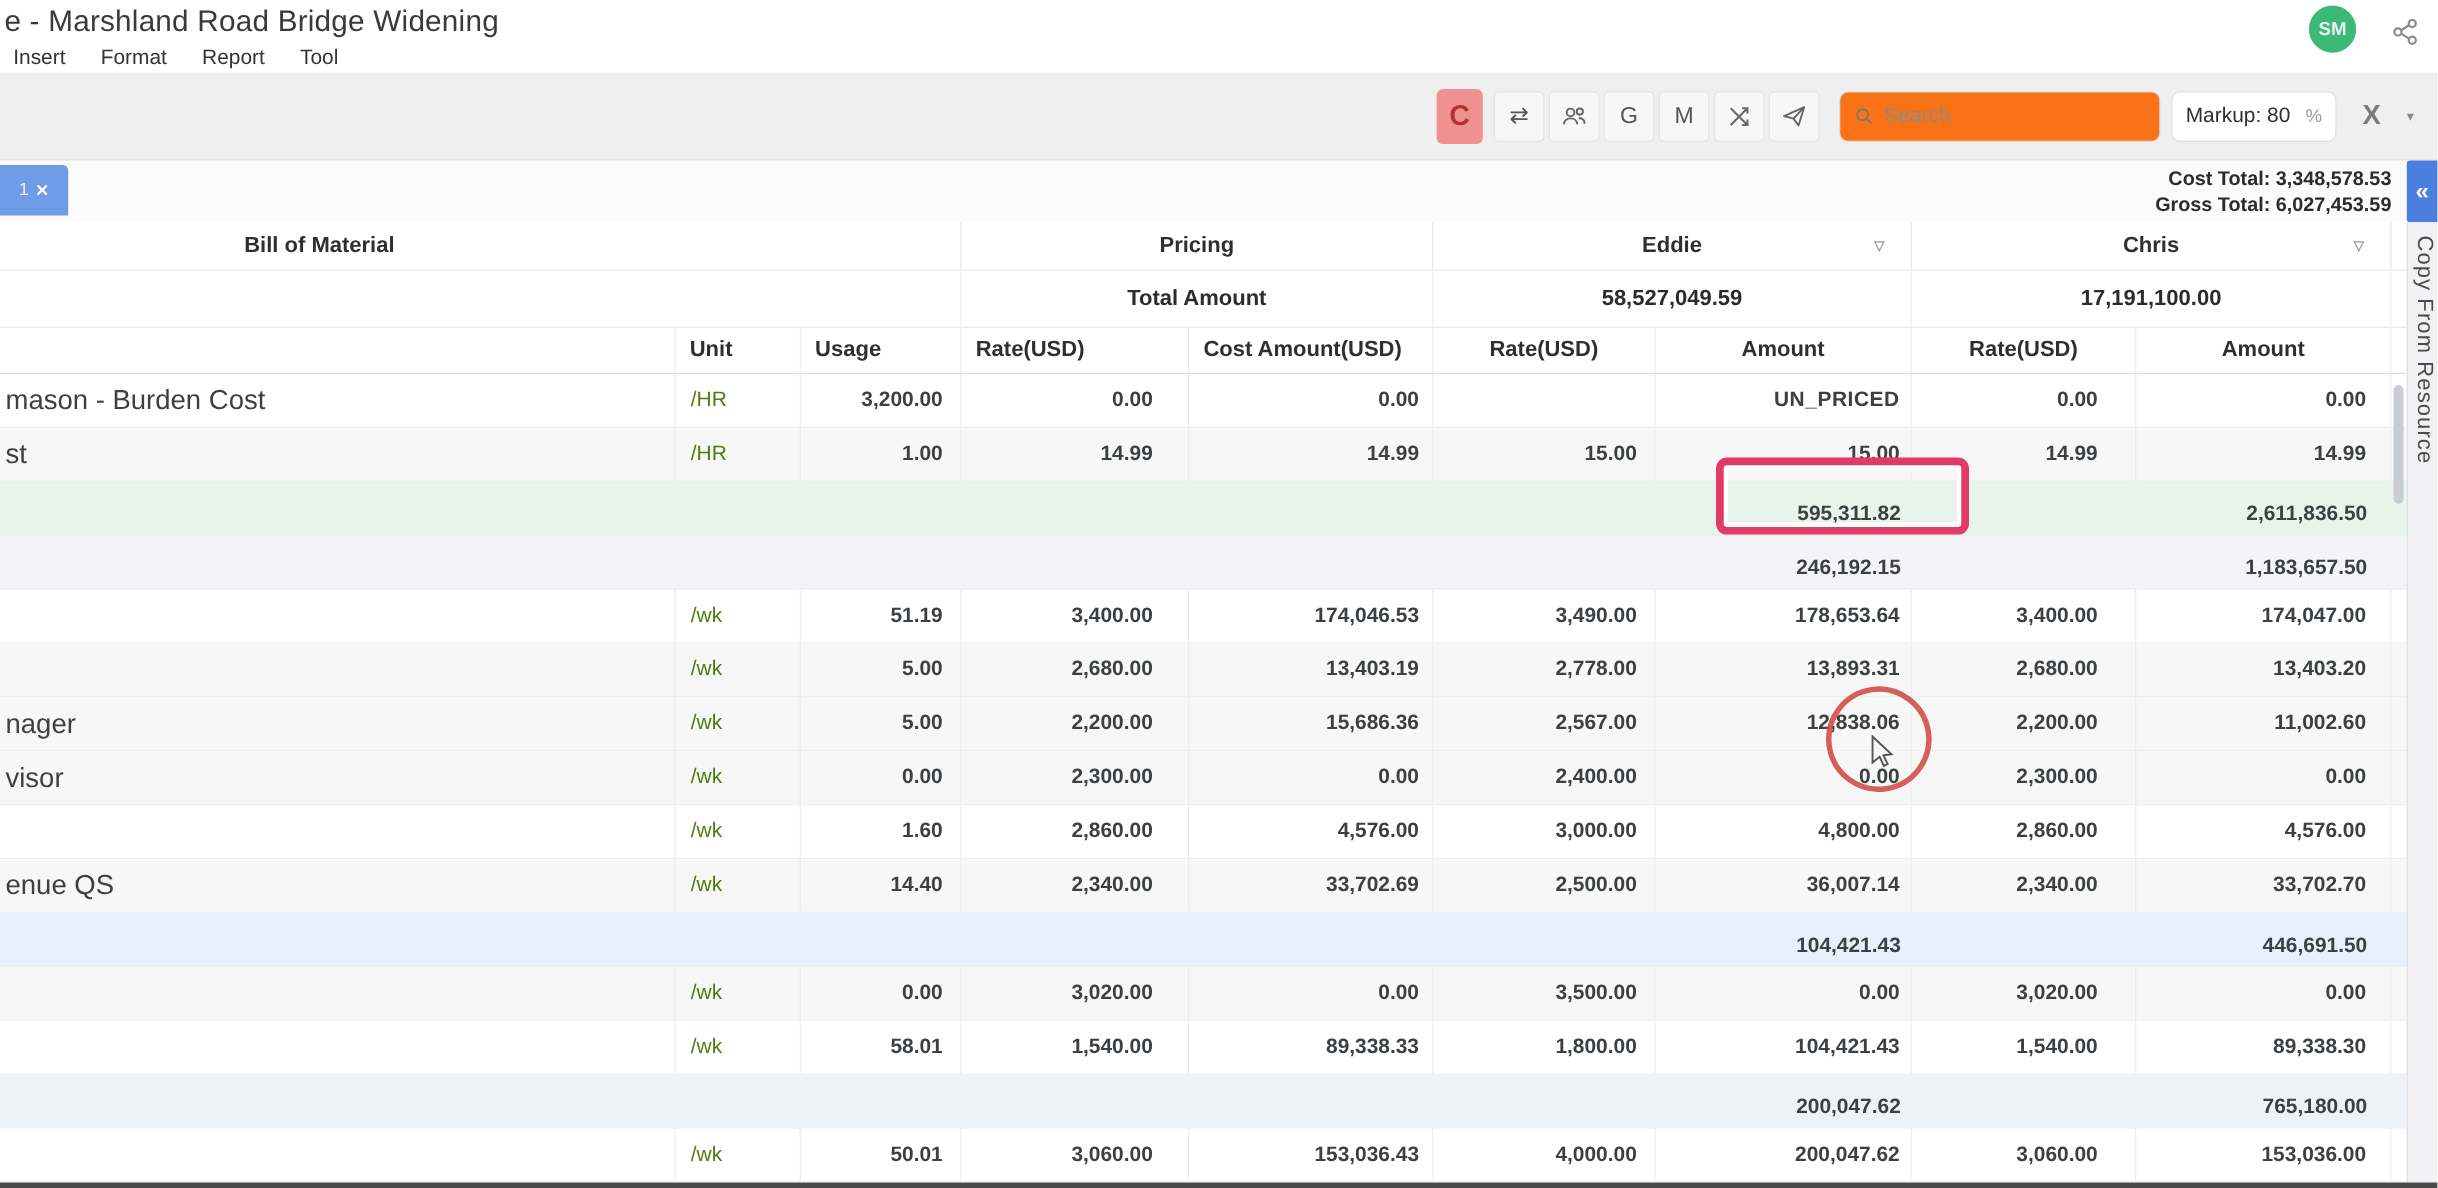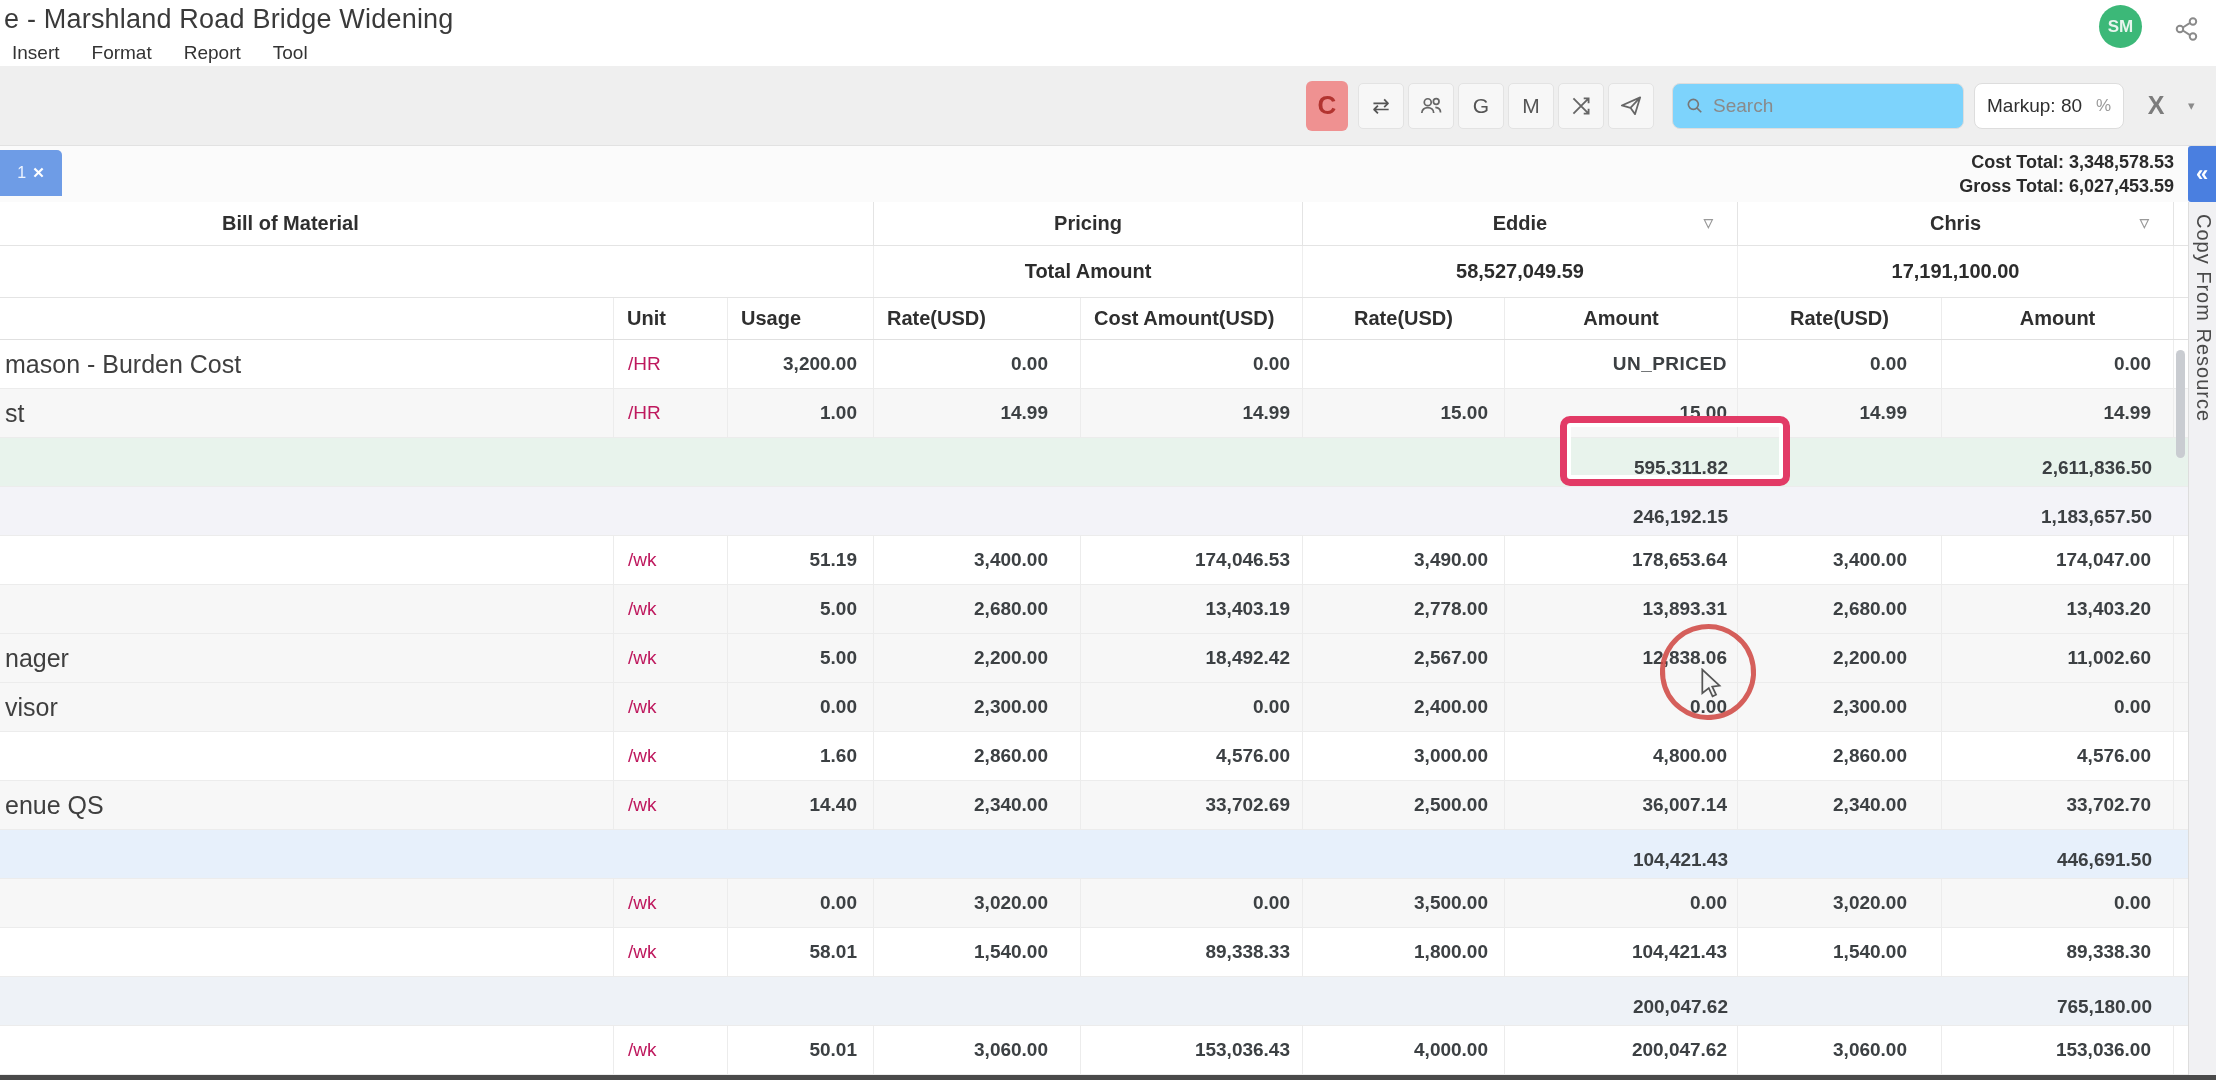--- a/index.html
+++ b/index.html
@@ -21,21 +21,21 @@
 
   
   .toolbar { height:80px; background:#efefef; border-bottom:1px solid #e2e2e2;
     display:flex; align-items:center; justify-content:flex-end; padding-right:10px; gap:10px; }
   .tool-red { width:42px; height:50px; background:var(--toolbar-active-red); border-radius:6px;
     display:flex; align-items:center; justify-content:center; font-size:26px; font-weight:bold; color:#b23430; }
   .icon-strip { display:flex; gap:4px; }
   .tool-box { width:46px; height:46px; background:#f7f7f7; border:1px solid #e3e3e3; border-radius:5px;
     display:flex; align-items:center; justify-content:center; font-size:21px; color:#555; }
   .tool-box svg { width:26px; height:26px; }
-  .searchbox { width:292px; height:46px; background:#7dd3fc; border:1px solid #ddd; border-radius:8px;
+  .searchbox { width:292px; height:46px; background:#f97316; border:1px solid #ddd; border-radius:8px;
     display:flex; align-items:center; padding:0 12px; gap:8px; margin-left:8px; }
   .searchbox input { border:none; outline:none; font-size:19px; color:#444; width:220px;
     font-family:"Liberation Sans",sans-serif; background:transparent; }
   .searchbox input::placeholder { color:#8a8a8a; }
   .markupbox { width:150px; height:46px; background:#fff; border:1px solid #ddd; border-radius:8px;
     display:flex; align-items:center; justify-content:space-between; padding:0 12px; }
   .markup-label { font-size:19px; color:#2f2f2f; font-weight:normal; }
   .markup-suffix { font-size:17px; color:#9a9a9a; }
   .tool-x { width:44px; height:44px; display:flex; align-items:center; justify-content:center;
     font-size:25px; font-weight:bold; color:#7c7c7c; }
@@ -77,21 +77,21 @@
   .colhdr { height:42px; border-bottom:1px solid #e0e0e0; }
   .colhdr .hcell { display:flex; align-items:center; font-size:20px; font-weight:bold; color:#2f2f2f;
     border-right:1px solid #ececec; }
   .h-left { padding-left:13px; justify-content:flex-start; }
   .h-center { justify-content:center; }
 
   .trow { height:49px; border-bottom:1px solid #ececec; background:#fff; }
   .trow .cell { display:flex; align-items:center; border-right:1px solid #ececec;
     font-size:19px; font-weight:bold; color:#3c4043; overflow:hidden; white-space:nowrap; }
   .cell.label { padding-left:5px; font-weight:normal; color:#3f3f3f; font-size:25px; }
-  .cell.unit  { padding-left:14px; font-weight:normal; color:#be185d; }
+  .cell.unit  { padding-left:14px; font-weight:normal; color:#4d7c0f; }
   .cell.num { justify-content:flex-end; }
   .cell.usage { padding-right:16px; }
   .cell.rate  { padding-right:32px; }
   .cell.cost  { padding-right:12px; }
   .cell.erate { padding-right:16px; }
   .cell.eamt  { padding-right:10px; }
   .cell.crate { padding-right:34px; }
   .cell.camt  { padding-right:22px; }
 
   .bg-gray  { background:#f7f7f7; }
@@ -296,21 +296,21 @@
           <div class="cell num erate">2,778.00</div>
           <div class="cell num eamt">13,893.31</div>
           <div class="cell num crate">2,680.00</div>
           <div class="cell num camt">13,403.20</div>
         </div>
         <div class="trow bg-gray">
           <div class="cell label">nager</div>
           <div class="cell unit">/wk</div>
           <div class="cell num usage">5.00</div>
           <div class="cell num rate">2,200.00</div>
-          <div class="cell num cost">18,492.42</div>
+          <div class="cell num cost">15,686.36</div>
           <div class="cell num erate">2,567.00</div>
           <div class="cell num eamt">12,838.06</div>
           <div class="cell num crate">2,200.00</div>
           <div class="cell num camt">11,002.60</div>
         </div>
         <div class="trow bg-gray">
           <div class="cell label">visor</div>
           <div class="cell unit">/wk</div>
           <div class="cell num usage">0.00</div>
           <div class="cell num rate">2,300.00</div>

